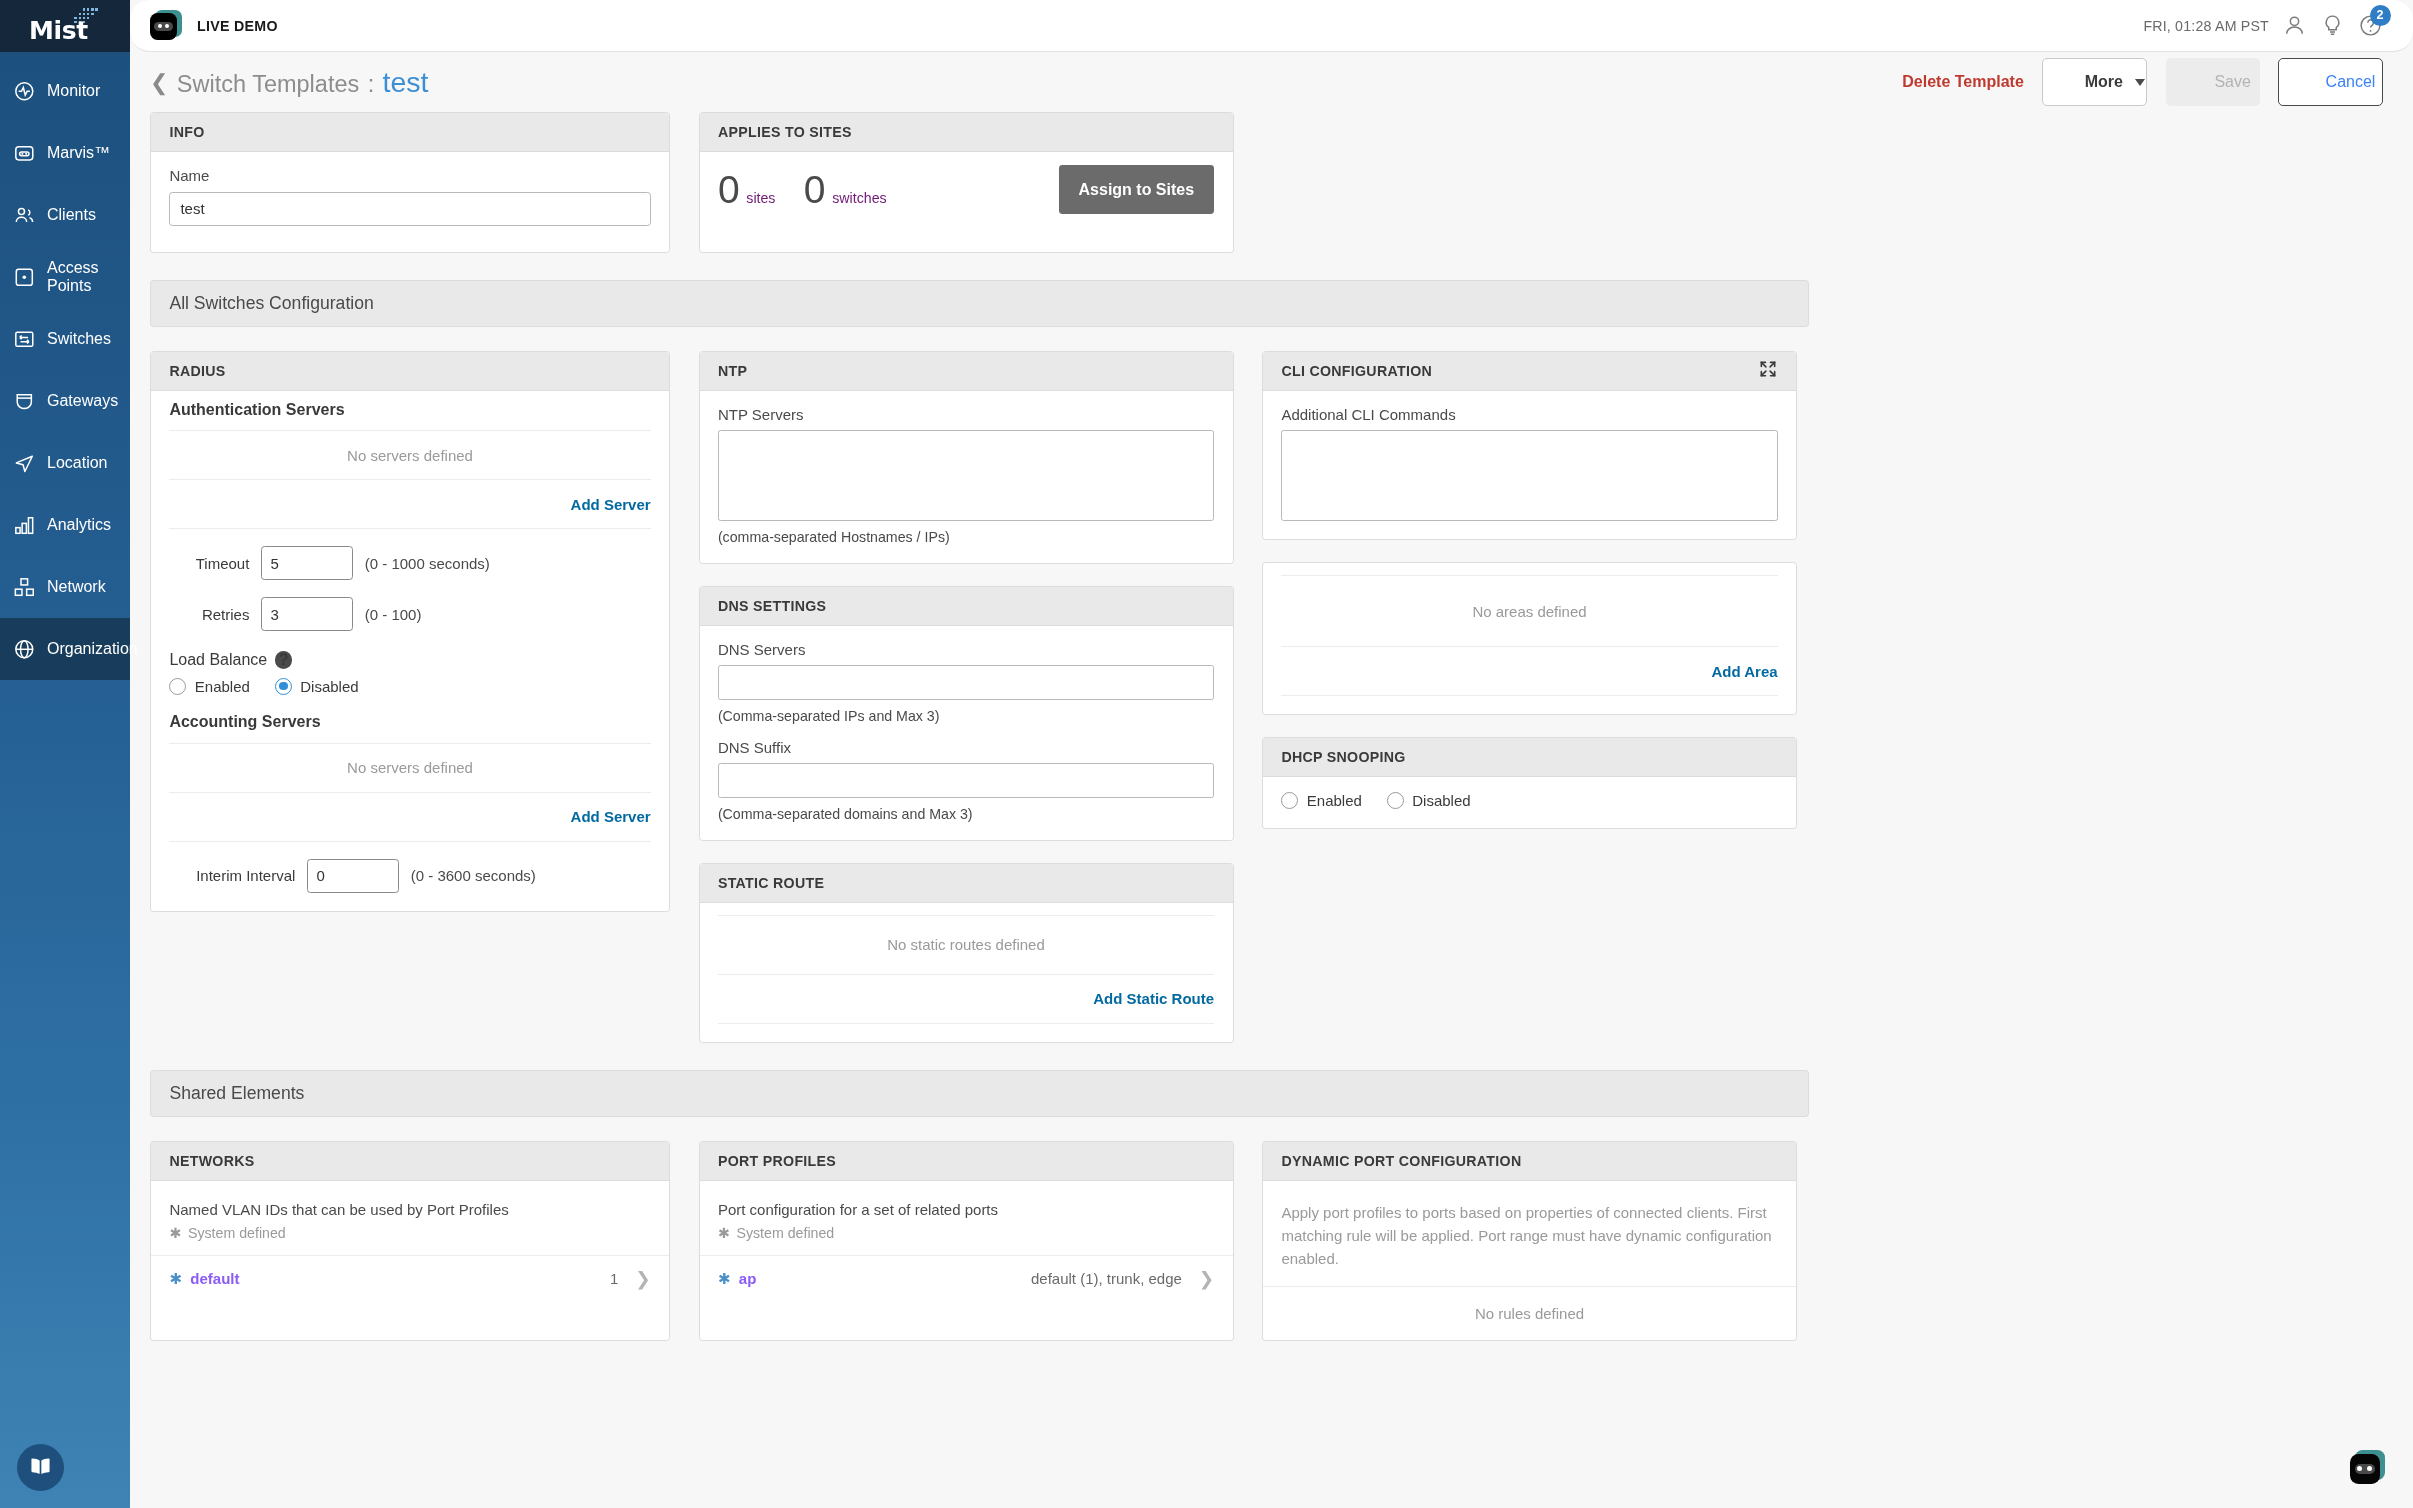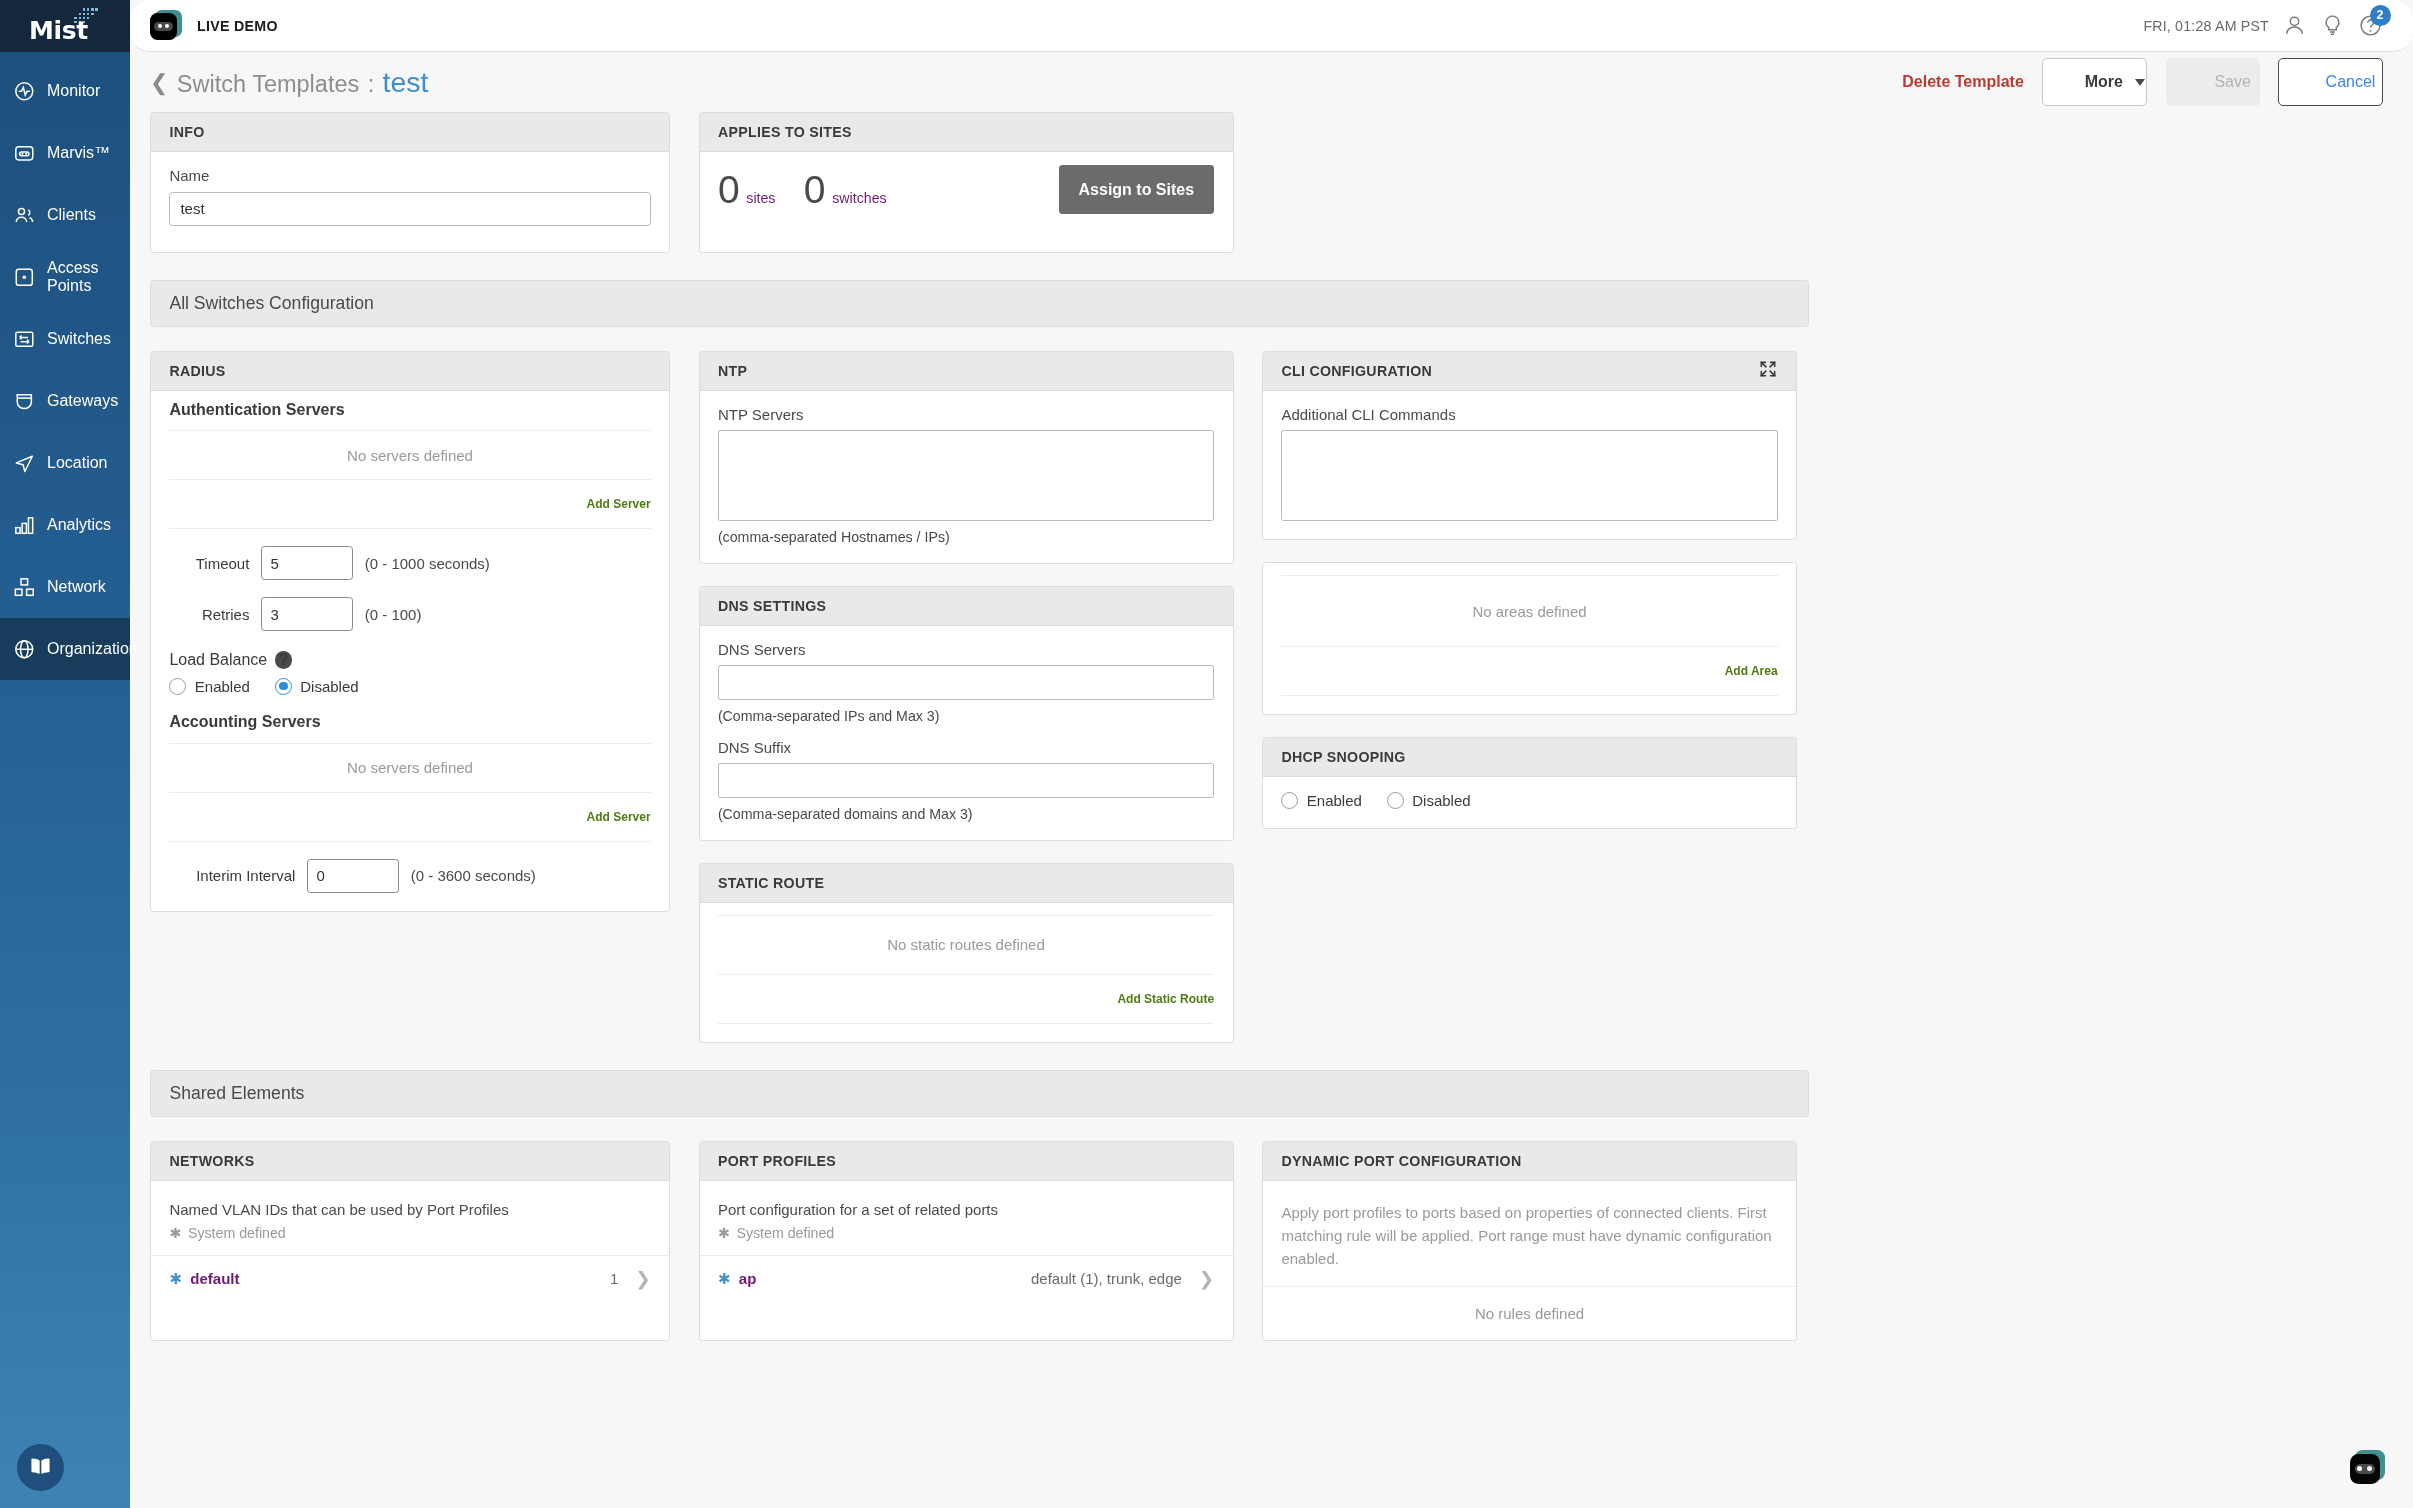--- a/index.html
+++ b/index.html
@@ -142,21 +142,21 @@
   .sub-head { font-size: 16px; font-weight: bold; color: #3a3a3a; padding: 10px 0 11.7px 0; }
   .empty-row {
     border-top: 0.8px solid #ececec; border-bottom: 0.8px solid #ececec;
     height: 50px; display: flex; align-items: center; justify-content: center;
     font-size: 15px; color: #9a9a9a;
   }
   .act-row {
     height: 49px; display: flex; align-items: center; justify-content: flex-end;
     border-bottom: 0.8px solid #ececec;
   }
-  .link-blue { color: #4d7c0f; font-size: 12px; font-weight: bold; cursor: pointer; }
+  .link-blue { color: #0369a1; font-size: 15px; font-weight: bold; cursor: pointer; }
 
   .form-line { display: flex; align-items: center; gap: 11.7px; margin-top: 17px; }
   .form-line .lbl { font-size: 15px; color: #3a3a3a; text-align: right; }
   .num-inp {
     width: 92px; height: 34px; border: 0.8px solid #8a8a8a; border-radius: 3.4px;
     padding: 0 8.4px; font-size: 15px; color: #333; background: #fff;
     font-family: "Liberation Sans", sans-serif;
   }
   .range { font-size: 15px; color: #4a4a4a; }
 
@@ -193,21 +193,21 @@
 
   
   .se-desc { font-size: 15px; color: #4a4a4a; }
   .se-sub { display: flex; align-items: center; gap: 6.7px; margin-top: 7.5px; }
   .star { color: #4a90c8; font-size: 15px; }
   .se-sub span { font-size: 14.2px; color: #9a9a9a; }
   .se-row {
     border-top: 0.8px solid #ececec; height: 47px; display: flex; align-items: center;
     padding: 0 18.4px; gap: 8.4px; cursor: pointer;
   }
-  .se-row .nm { font-size: 15px; color: #701a75; font-weight: bold; }
+  .se-row .nm { font-size: 15px; color: #8b5cf6; font-weight: bold; }
   .se-row .meta { margin-left: auto; font-size: 15px; color: #6a6a6a; }
   .chev { color: #b4b4b4; font-size: 18.4px; margin-left: 8.4px; }
   .gray-desc { font-size: 15px; color: #9a9a9a; line-height: 1.55; }
 
   .marvis-fab {
     position: absolute; right: 23.5px; bottom: 18.4px; width: 40px; height: 40px;
     cursor: pointer;
   }
 </style>
 </head>

